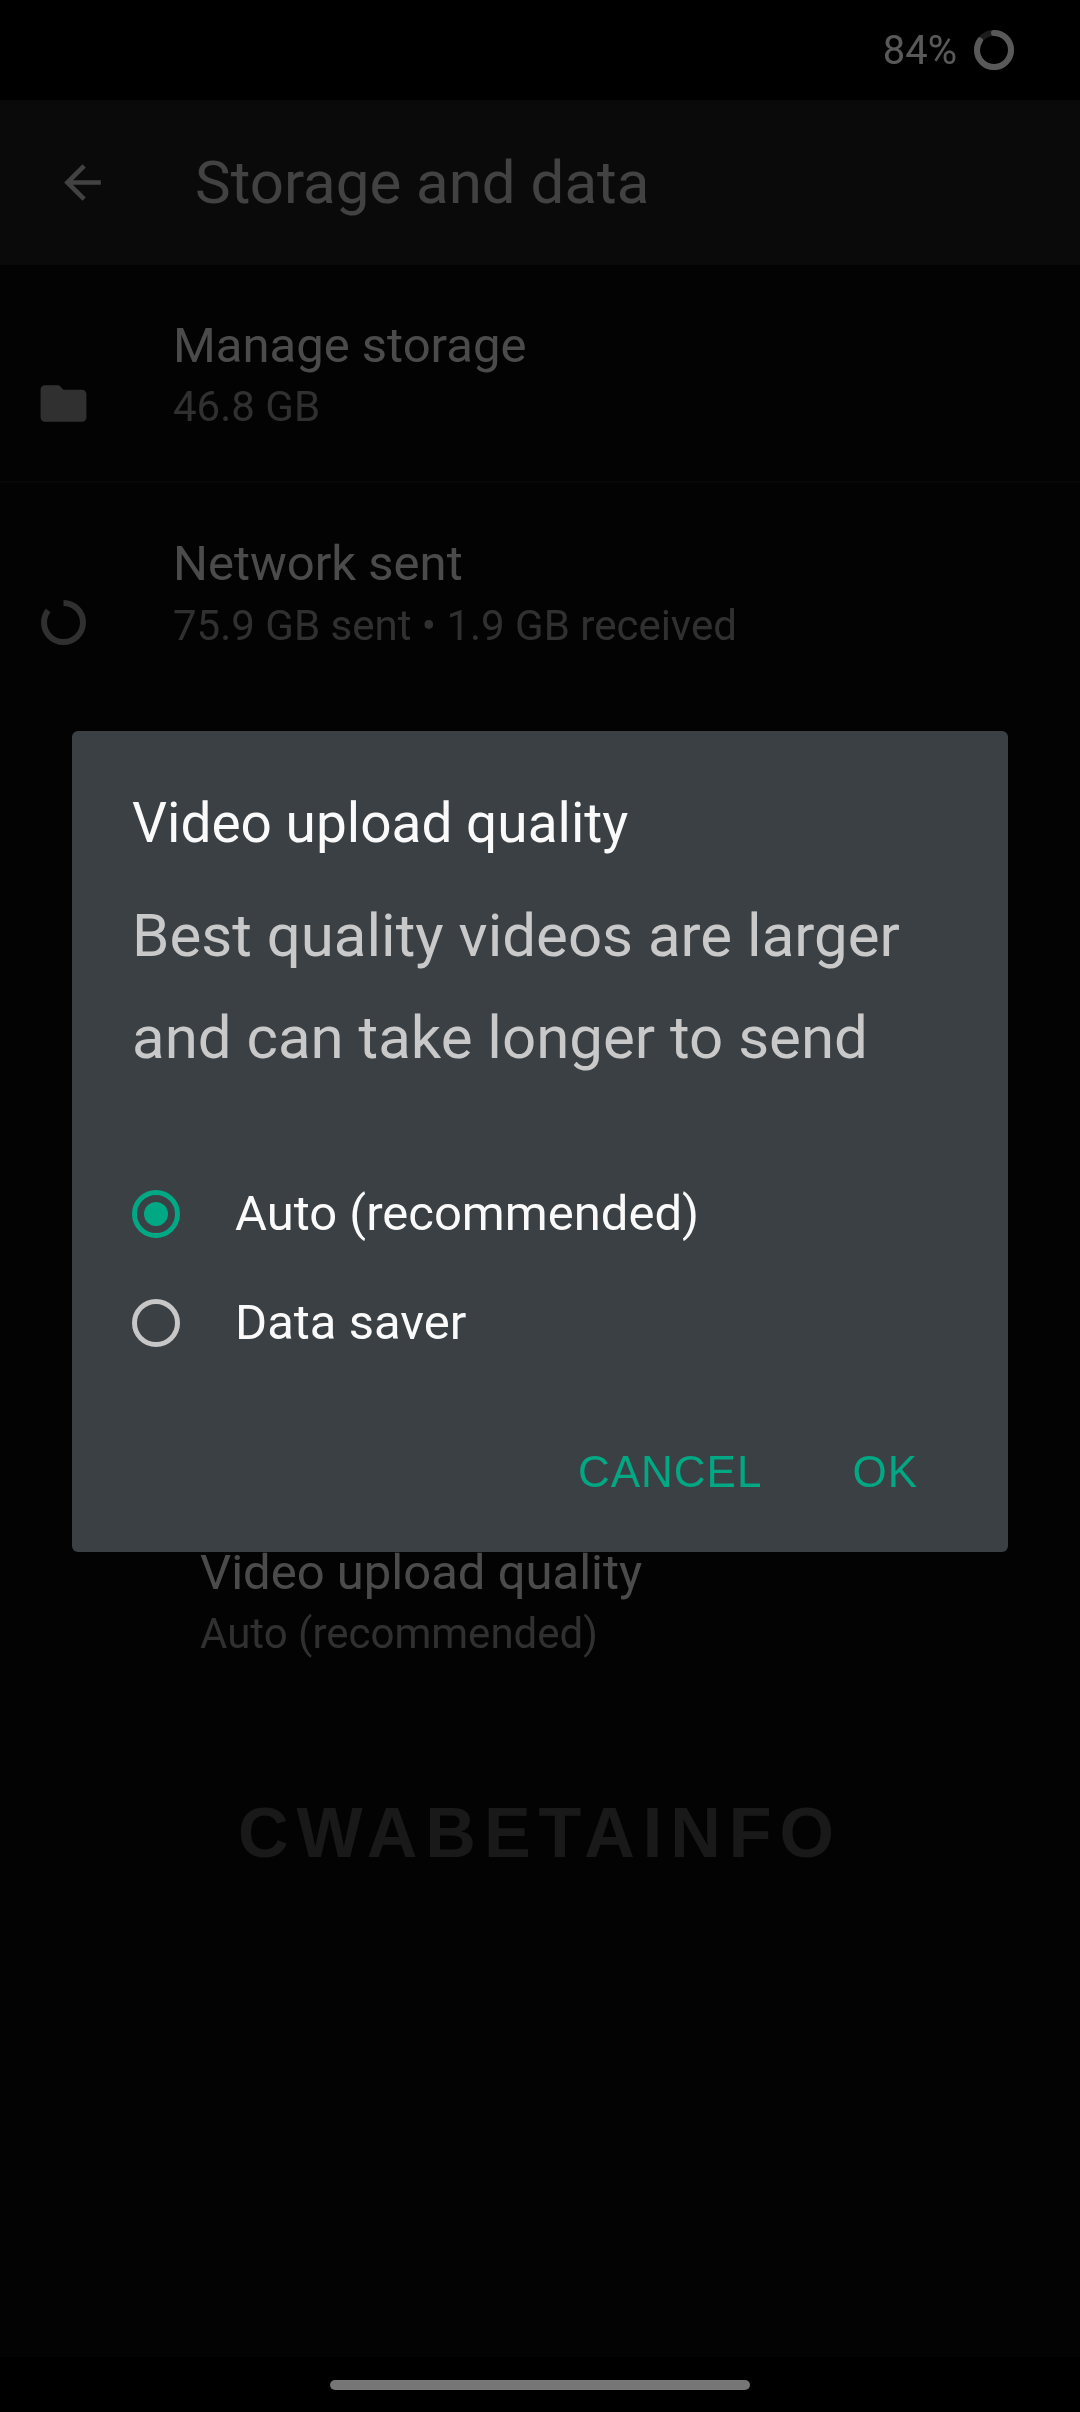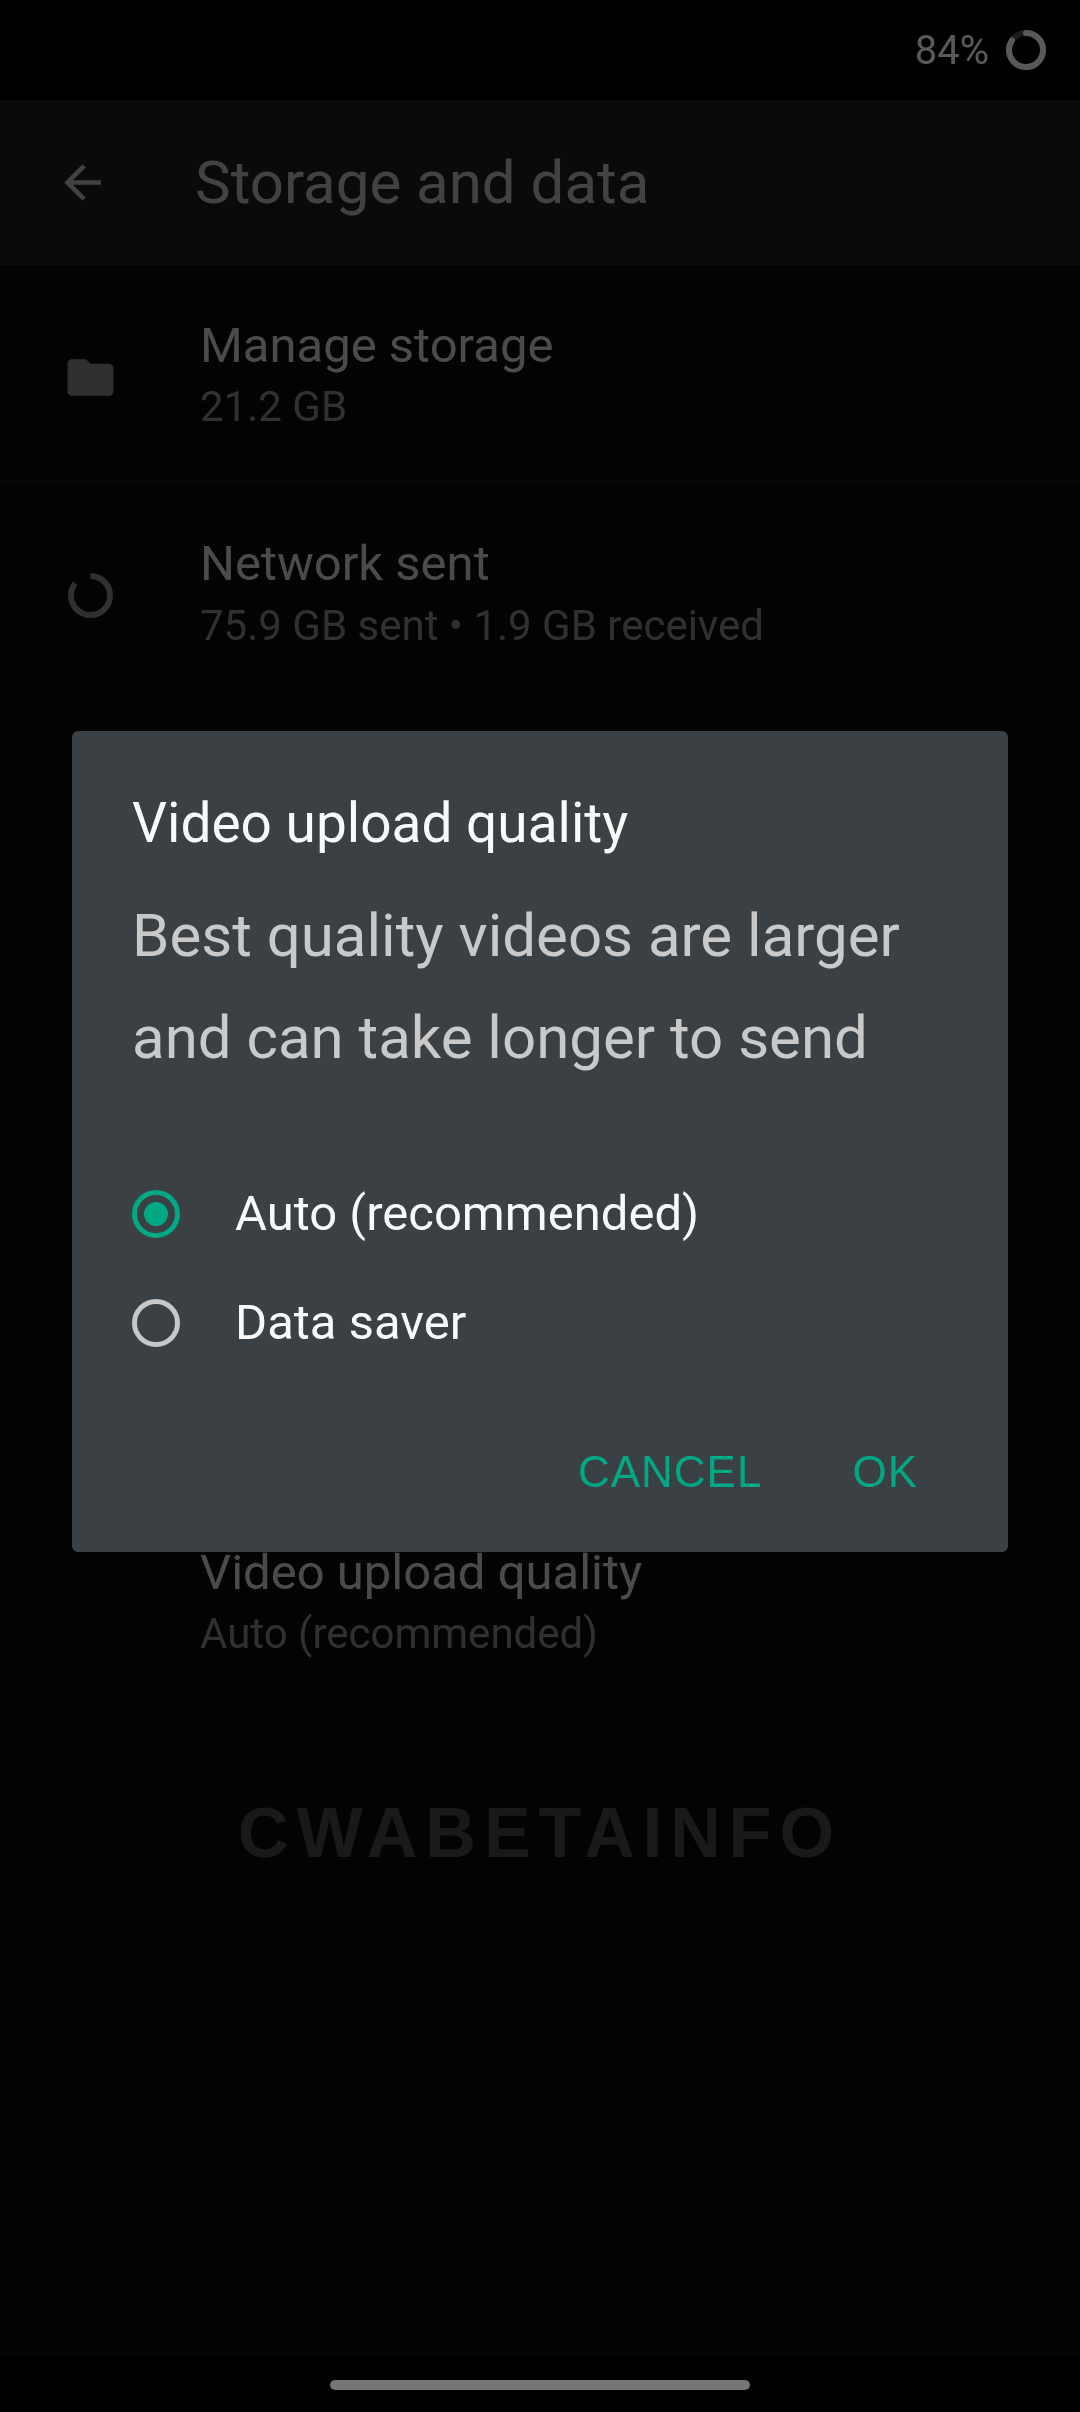--- a/index.html
+++ b/index.html
@@ -1,33 +1,33 @@
 <!DOCTYPE html>
 <html><head>
 <meta charset="utf-8">
 <style>
   * { box-sizing: border-box; margin: 0; padding: 0; }
   html, body { width: 1080px; height: 2412px; background: #000; font-family: -apple-system, Roboto, "Helvetica Neue", Arial, sans-serif; overflow: hidden; color: #fff; }
   .screen { position: relative; width: 1080px; height: 2412px; background: #000; }
   
   
-  .status-bar { position: absolute; top: 0; left: 0; right: 8px; height: 100px; display: flex; align-items: center; justify-content: flex-end; padding: 0 24px; }
+  .status-bar { position: absolute; top: 0; left: 0; right: 0; height: 100px; display: flex; align-items: center; justify-content: flex-end; padding: 0 64px; }
   .battery-pct { font-size: 40px; font-weight: 400; color: #fff; margin-right: 15px; }
   .battery-ring { width: 44px; height: 44px; }
   
   
   .page { position: absolute; top: 100px; left: 0; right: 0; bottom: 0; background: #0a0a0a; }
   
   
   .app-bar { height: 165px; background: #1f1f1f; display: flex; align-items: center; padding: 0 55px; text-align: center; }
   .back-icon { width: 55px; height: 55px; }
   .app-title { font-size: 60px; font-weight: 400; color: #bdbdbd; margin-left: 85px; }
   
   
-  .list-item { display: flex; align-items: center; padding: 50px 55px; }
+  .list-item { display: flex; align-items: flex-end; padding: 50px 28px; }
   .list-icon-wrap { width: 70px; display: flex; justify-content: center; padding-top: 8px; }
   .list-labels { margin-left: 75px; }
   .list-title { font-size: 49px; color: #d7d7d7; line-height: 1.25; }
   .list-sub { font-size: 42px; color: #8a8a8a; margin-top: 6px; }
   .divider { height: 2px; background: #161616; margin: 0; }
   
   
   .section-header { padding: 50px 70px 8px 70px; }
   .section-title { font-size: 40px; color: #00a884; }
   .section-sub { font-size: 40px; color: #8a8a8a; margin-top: 10px; }
@@ -81,21 +81,21 @@
     </div>
 
     <div class="list-item">
       <div class="list-icon-wrap">
         <svg width="55" height="55" viewBox="0 0 24 24">
           <path d="M10 4H4c-1.1 0-2 .9-2 2v12c0 1.1.9 2 2 2h16c1.1 0 2-.9 2-2V8c0-1.1-.9-2-2-2h-8l-2-2z" fill="#8a8a8a"></path>
         </svg>
       </div>
       <div class="list-labels">
         <div class="list-title">Manage storage</div>
-        <div class="list-sub">21.2 GB</div>
+        <div class="list-sub">46.8 GB</div>
       </div>
     </div>
 
     <div class="divider"></div>
 
     <div class="list-item">
       <div class="list-icon-wrap">
         <svg width="55" height="55" viewBox="0 0 24 24">
           <circle cx="12" cy="12" r="8.5" fill="none" stroke="#8a8a8a" stroke-width="2.6" stroke-dasharray="53.4" stroke-dashoffset="8" transform="rotate(-90 12 12)"></circle>
         </svg>

